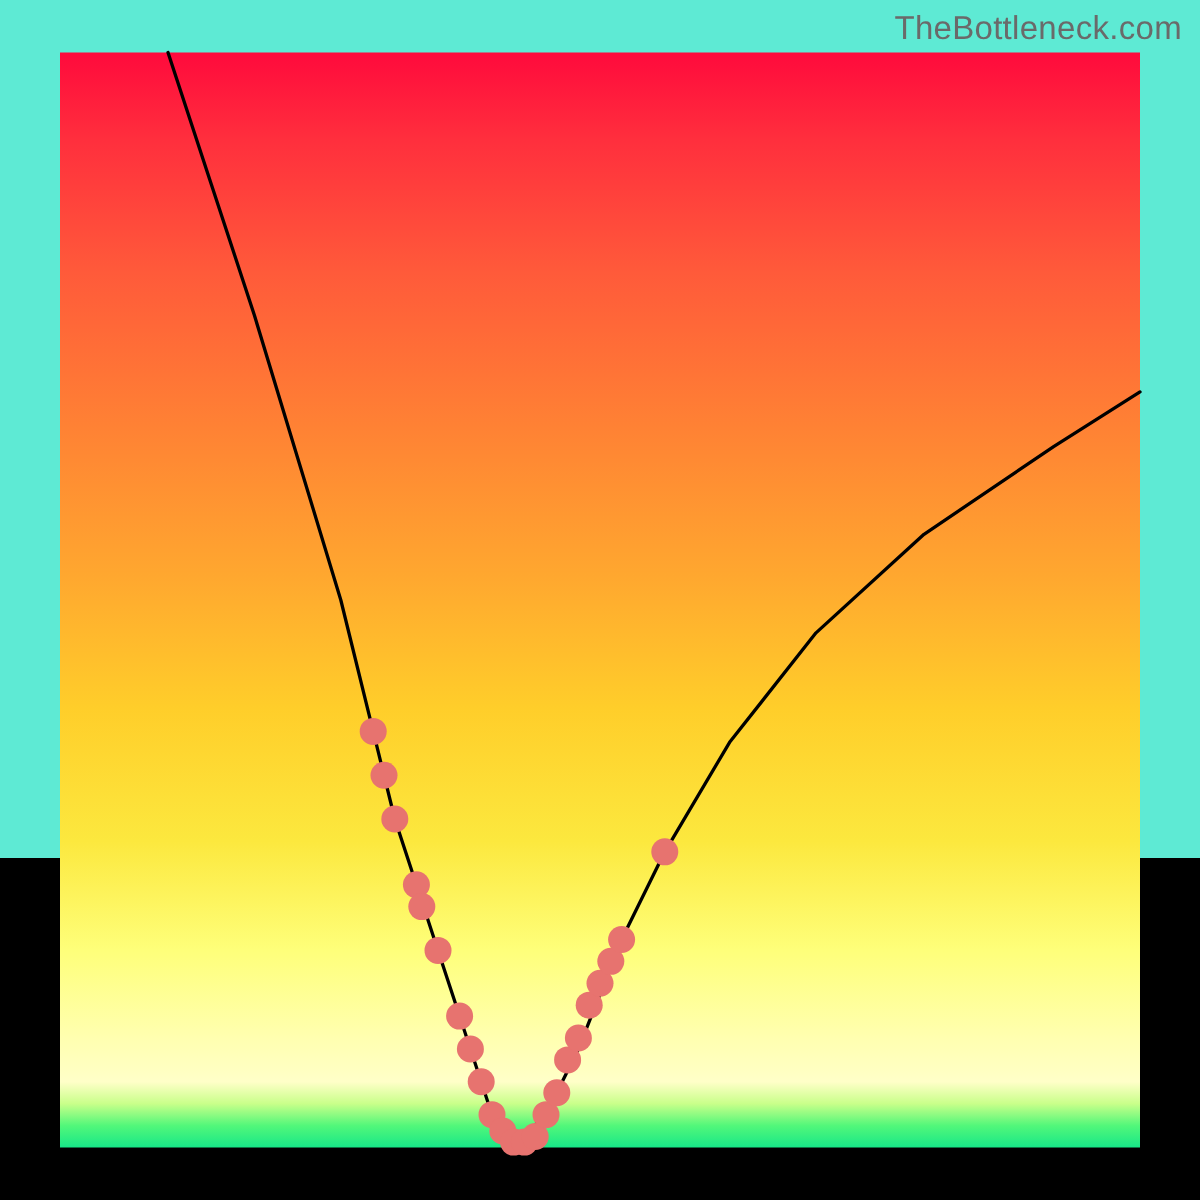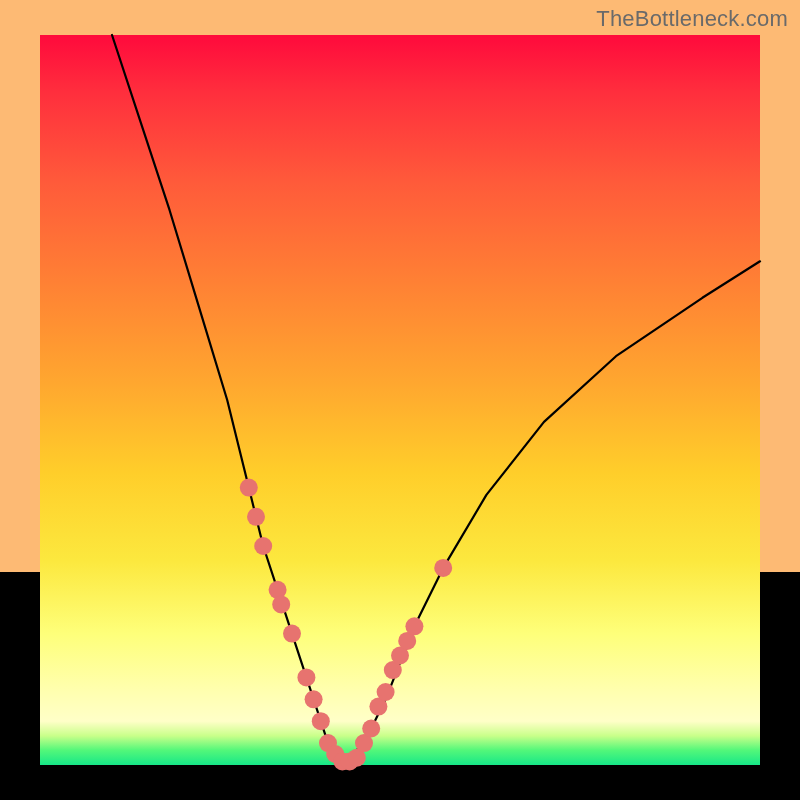--- a/index.html
+++ b/index.html
@@ -10,21 +10,21 @@
     background: #000;
     font-family: Arial, Helvetica, sans-serif;
     overflow: hidden;
   }
   .frame {
     position: absolute;
     left: 0;
     top: 0;
     width: 800px;
     height: 572px;
-    background: #fdba74;
+    background: #5eead4;
   }
   .plot {
     position: absolute;
     left: 40px;
     top: 35px;
     width: 720px;
     height: 730px;
     
     background: linear-gradient(
       to bottom,

